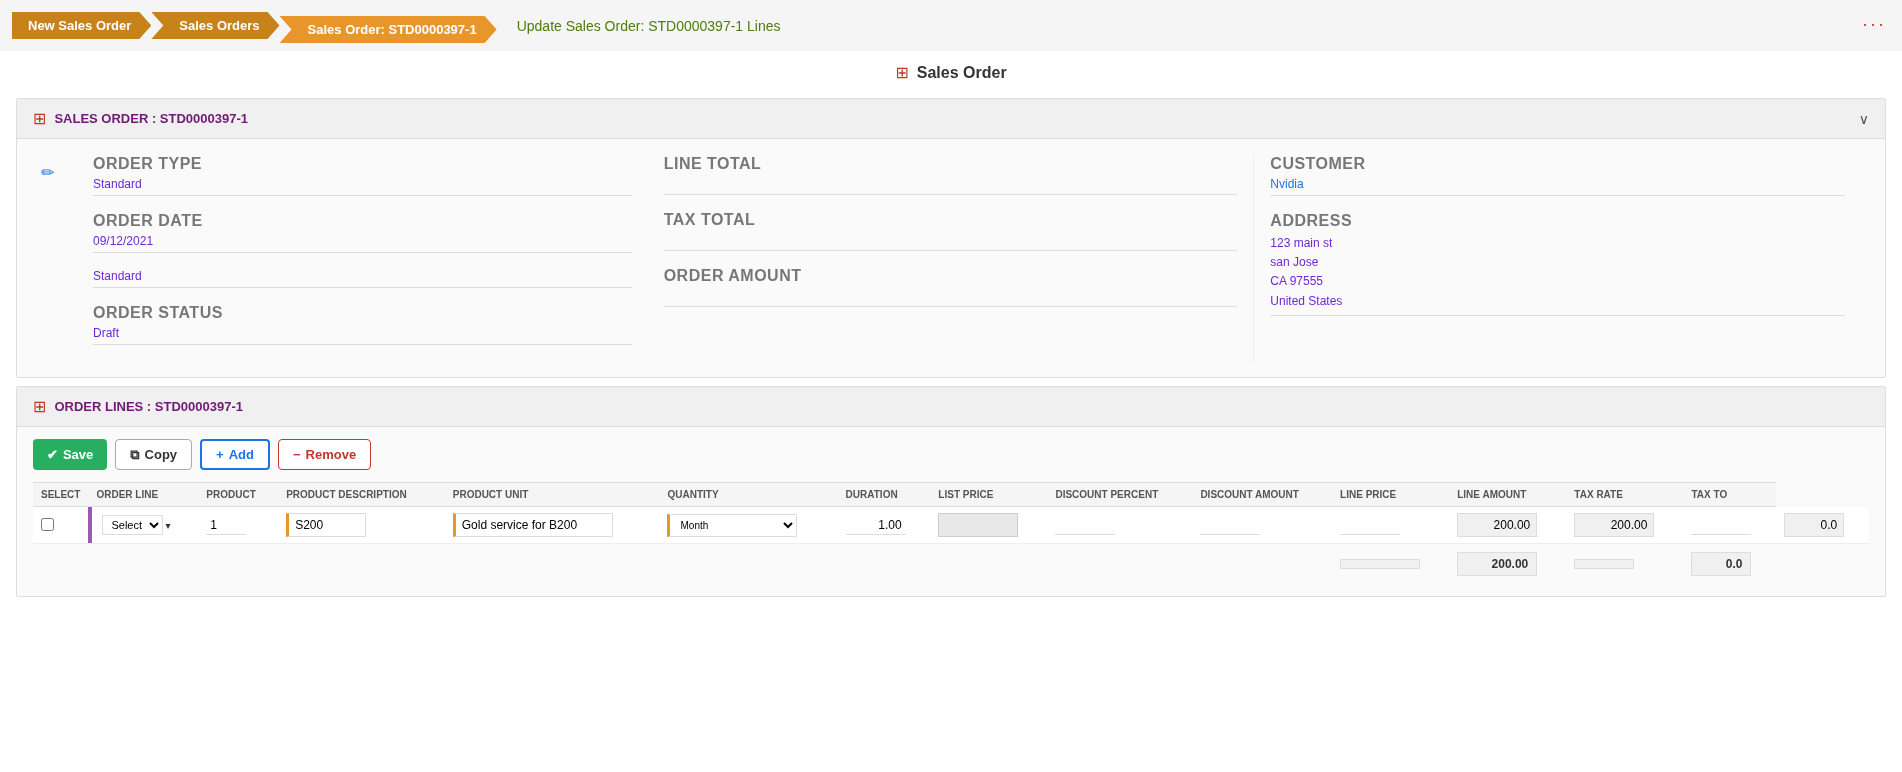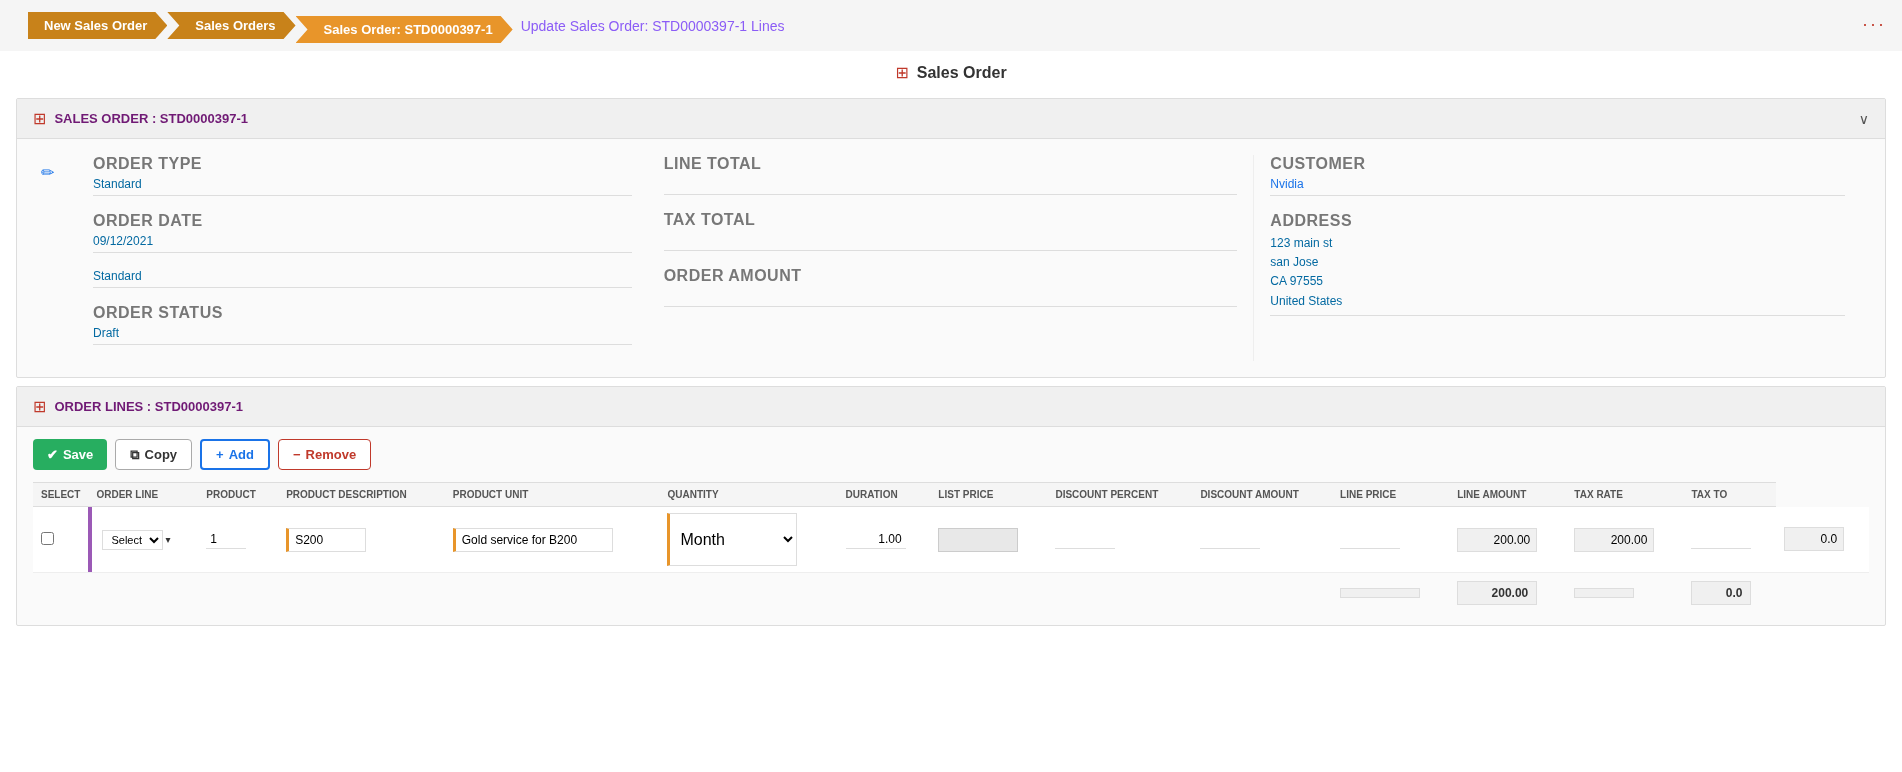--- a/index.html
+++ b/index.html
@@ -3,21 +3,21 @@
   <meta charset="utf-8">
   <style>
     * { box-sizing: border-box; margin: 0; padding: 0; }
     body { font-family: Arial, sans-serif; font-size: 12px; background: #fff; color: #333; }
 
     
     .breadcrumb {
       display: flex;
       align-items: center;
       background: #f5f5f5;
-      padding: 8px 28px;
+      padding: 8px 12px;
       gap: 0;
     }
     .breadcrumb-item {
       display: flex;
       align-items: center;
       padding: 6px 20px 6px 28px;
       font-size: 13px;
       font-weight: bold;
       color: #fff;
       position: relative;
@@ -26,22 +26,22 @@
     }
     .breadcrumb-item:first-child {
       clip-path: polygon(0 0, calc(100% - 12px) 0, 100% 50%, calc(100% - 12px) 100%, 0 100%);
       padding-left: 16px;
     }
     .breadcrumb-item.inactive { background: #c8821a; }
     .breadcrumb-item.active { background: #e8952a; margin-top: 8px; }
     .breadcrumb-title {
       font-size: 14px;
       font-weight: normal;
-      color: #8b5cf6;
-      margin-left: 8px;
+      color: #4d7c0f;
+      margin-left: 20px;
     }
 
     
     .top-more {
       position: absolute;
       top: 14px;
       right: 16px;
       color: #c0392b;
       font-size: 18px;
       cursor: pointer;
@@ -116,21 +116,21 @@
     .field-label {
       font-size: 16px;
       font-weight: bold;
       color: #777;
       letter-spacing: 0.5px;
       margin-bottom: 4px;
       text-transform: uppercase;
     }
     .field-value {
       font-size: 12px;
-      color: #0369a1;
+      color: #6d28d9;
       border-bottom: 1px solid #ddd;
       padding-bottom: 4px;
     }
     .field-value.link {
       color: #1a73e8;
       text-decoration: none;
     }
     .field-value.empty {
       height: 18px;
       border-bottom: 1px solid #ddd;
@@ -217,22 +217,22 @@
       background: #fff;
       padding: 4px 6px;
       font-size: 12px;
       width: 100%;
       border-top: 1px solid #ddd;
       border-right: 1px solid #ddd;
       border-bottom: 1px solid #ddd;
     }
     .td-select {
       border: 1px solid #ddd;
-      font-size: 16px;
-      padding: 16px 6px;
+      font-size: 10px;
+      padding: 4px 6px;
       background: #fff;
       border-left: 3px solid #e8952a;
       cursor: pointer;
       width: 130px;
     }
     .amount-field {
       background: #e8e8e8;
       border: 1px solid #ccc;
       text-align: right;
       padding: 4px 6px;

